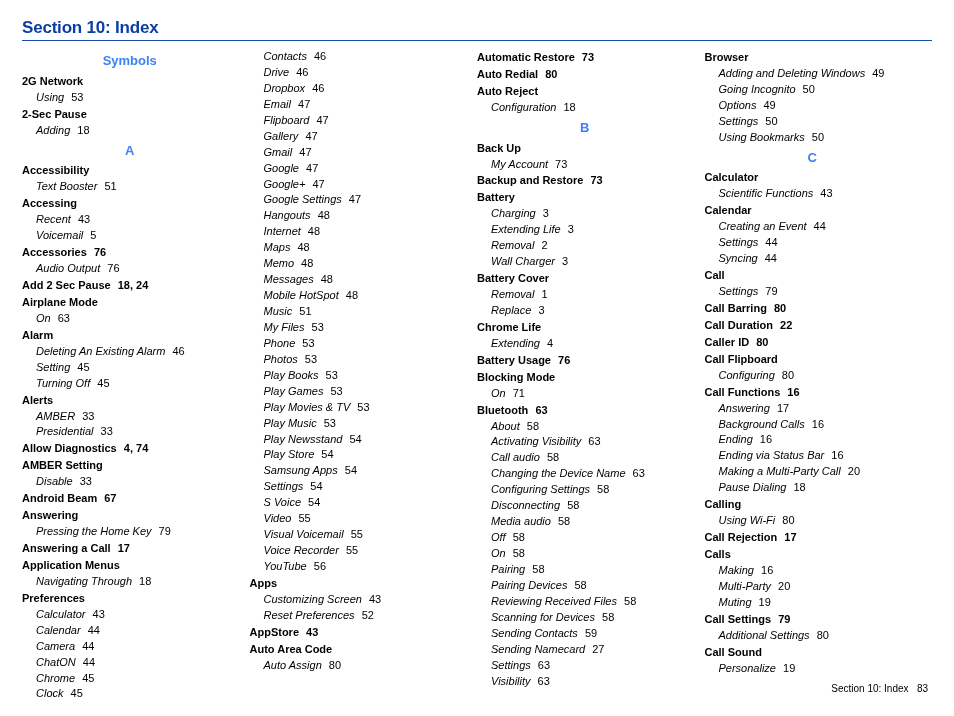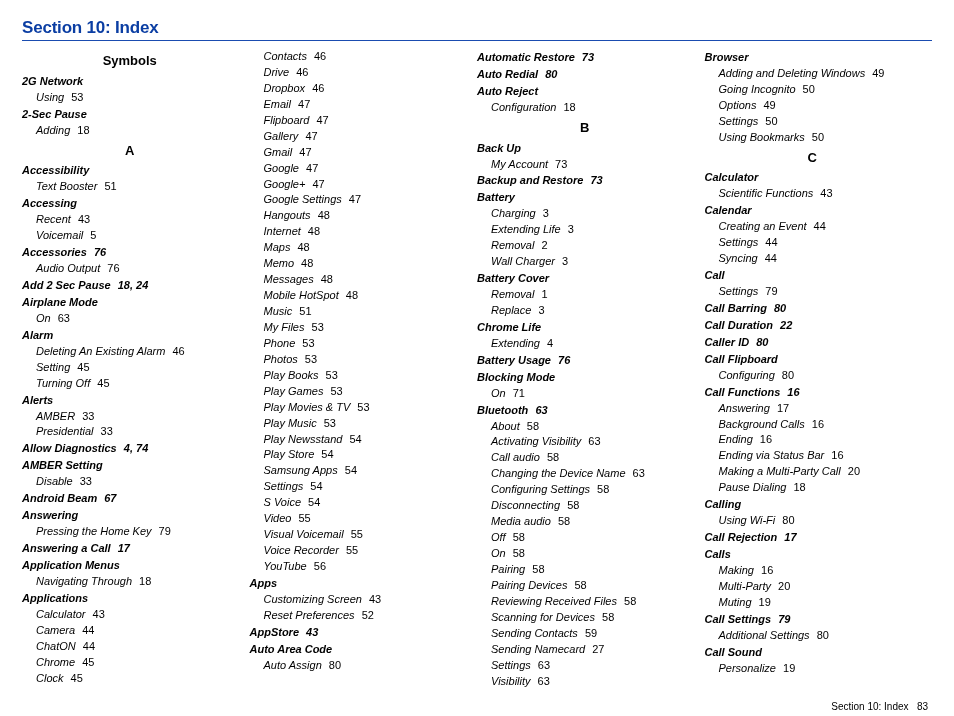--- a/index.html
+++ b/index.html
@@ -28,44 +28,43 @@
   .columns {
     display: flex;
     gap: 0;
   }
   .col {
     flex: 1 1 0;
     padding-right: 12px;
     line-height: 1.45;
   }
   .letter-head {
-    color: #000000;
+    color: #3b82f6;
     font-weight: 900;
     font-size: 13px;
     text-align: center;
     margin: 3px 0 3px 0;
   }
   .entry {
     font-weight: 700;
     font-size: 11px;
     margin-top: 1px;
-    font-style: italic;
   }
   .entry .pg { font-weight: 700; margin-left: 4px; }
   .sub {
     font-style: italic;
     font-weight: 400;
     font-size: 11px;
     padding-left: 14px;
   }
   .sub .pg { font-style: normal; margin-left: 4px; }
   .footer {
     position: absolute;
     right: 26px;
-    bottom: 4px;
+    bottom: 22px;
     font-size: 10px;
     color: #000;
   }
 </style>
 </head>
 <body>
 
 <h1 class="section-title">Section 10: Index</h1>
 <hr class="rule">
 
@@ -96,22 +95,23 @@
       <div class="sub">Presidential<span class="pg"> 33</span></div>
       <div class="entry">Allow Diagnostics<span class="pg"> 4, 74</span></div>
       <div class="entry">AMBER Setting</div>
       <div class="sub">Disable<span class="pg"> 33</span></div>
       <div class="entry">Android Beam<span class="pg"> 67</span></div>
       <div class="entry">Answering</div>
       <div class="sub">Pressing the Home Key<span class="pg"> 79</span></div>
       <div class="entry">Answering a Call<span class="pg"> 17</span></div>
       <div class="entry">Application Menus</div>
       <div class="sub">Navigating Through<span class="pg"> 18</span></div>
-      <div class="entry">Applications</div>
+      <div class="entry">Preferences</div>
       <div class="sub">Calculator<span class="pg"> 43</span></div>
+      <div class="sub">Calendar<span class="pg"> 44</span></div>
       <div class="sub">Camera<span class="pg"> 44</span></div>
       <div class="sub">ChatON<span class="pg"> 44</span></div>
       <div class="sub">Chrome<span class="pg"> 45</span></div>
       <div class="sub">Clock<span class="pg"> 45</span></div>
     </div>
   <div class="col">
       <div class="sub">Contacts<span class="pg"> 46</span></div>
       <div class="sub">Drive<span class="pg"> 46</span></div>
       <div class="sub">Dropbox<span class="pg"> 46</span></div>
       <div class="sub">Email<span class="pg"> 47</span></div>

